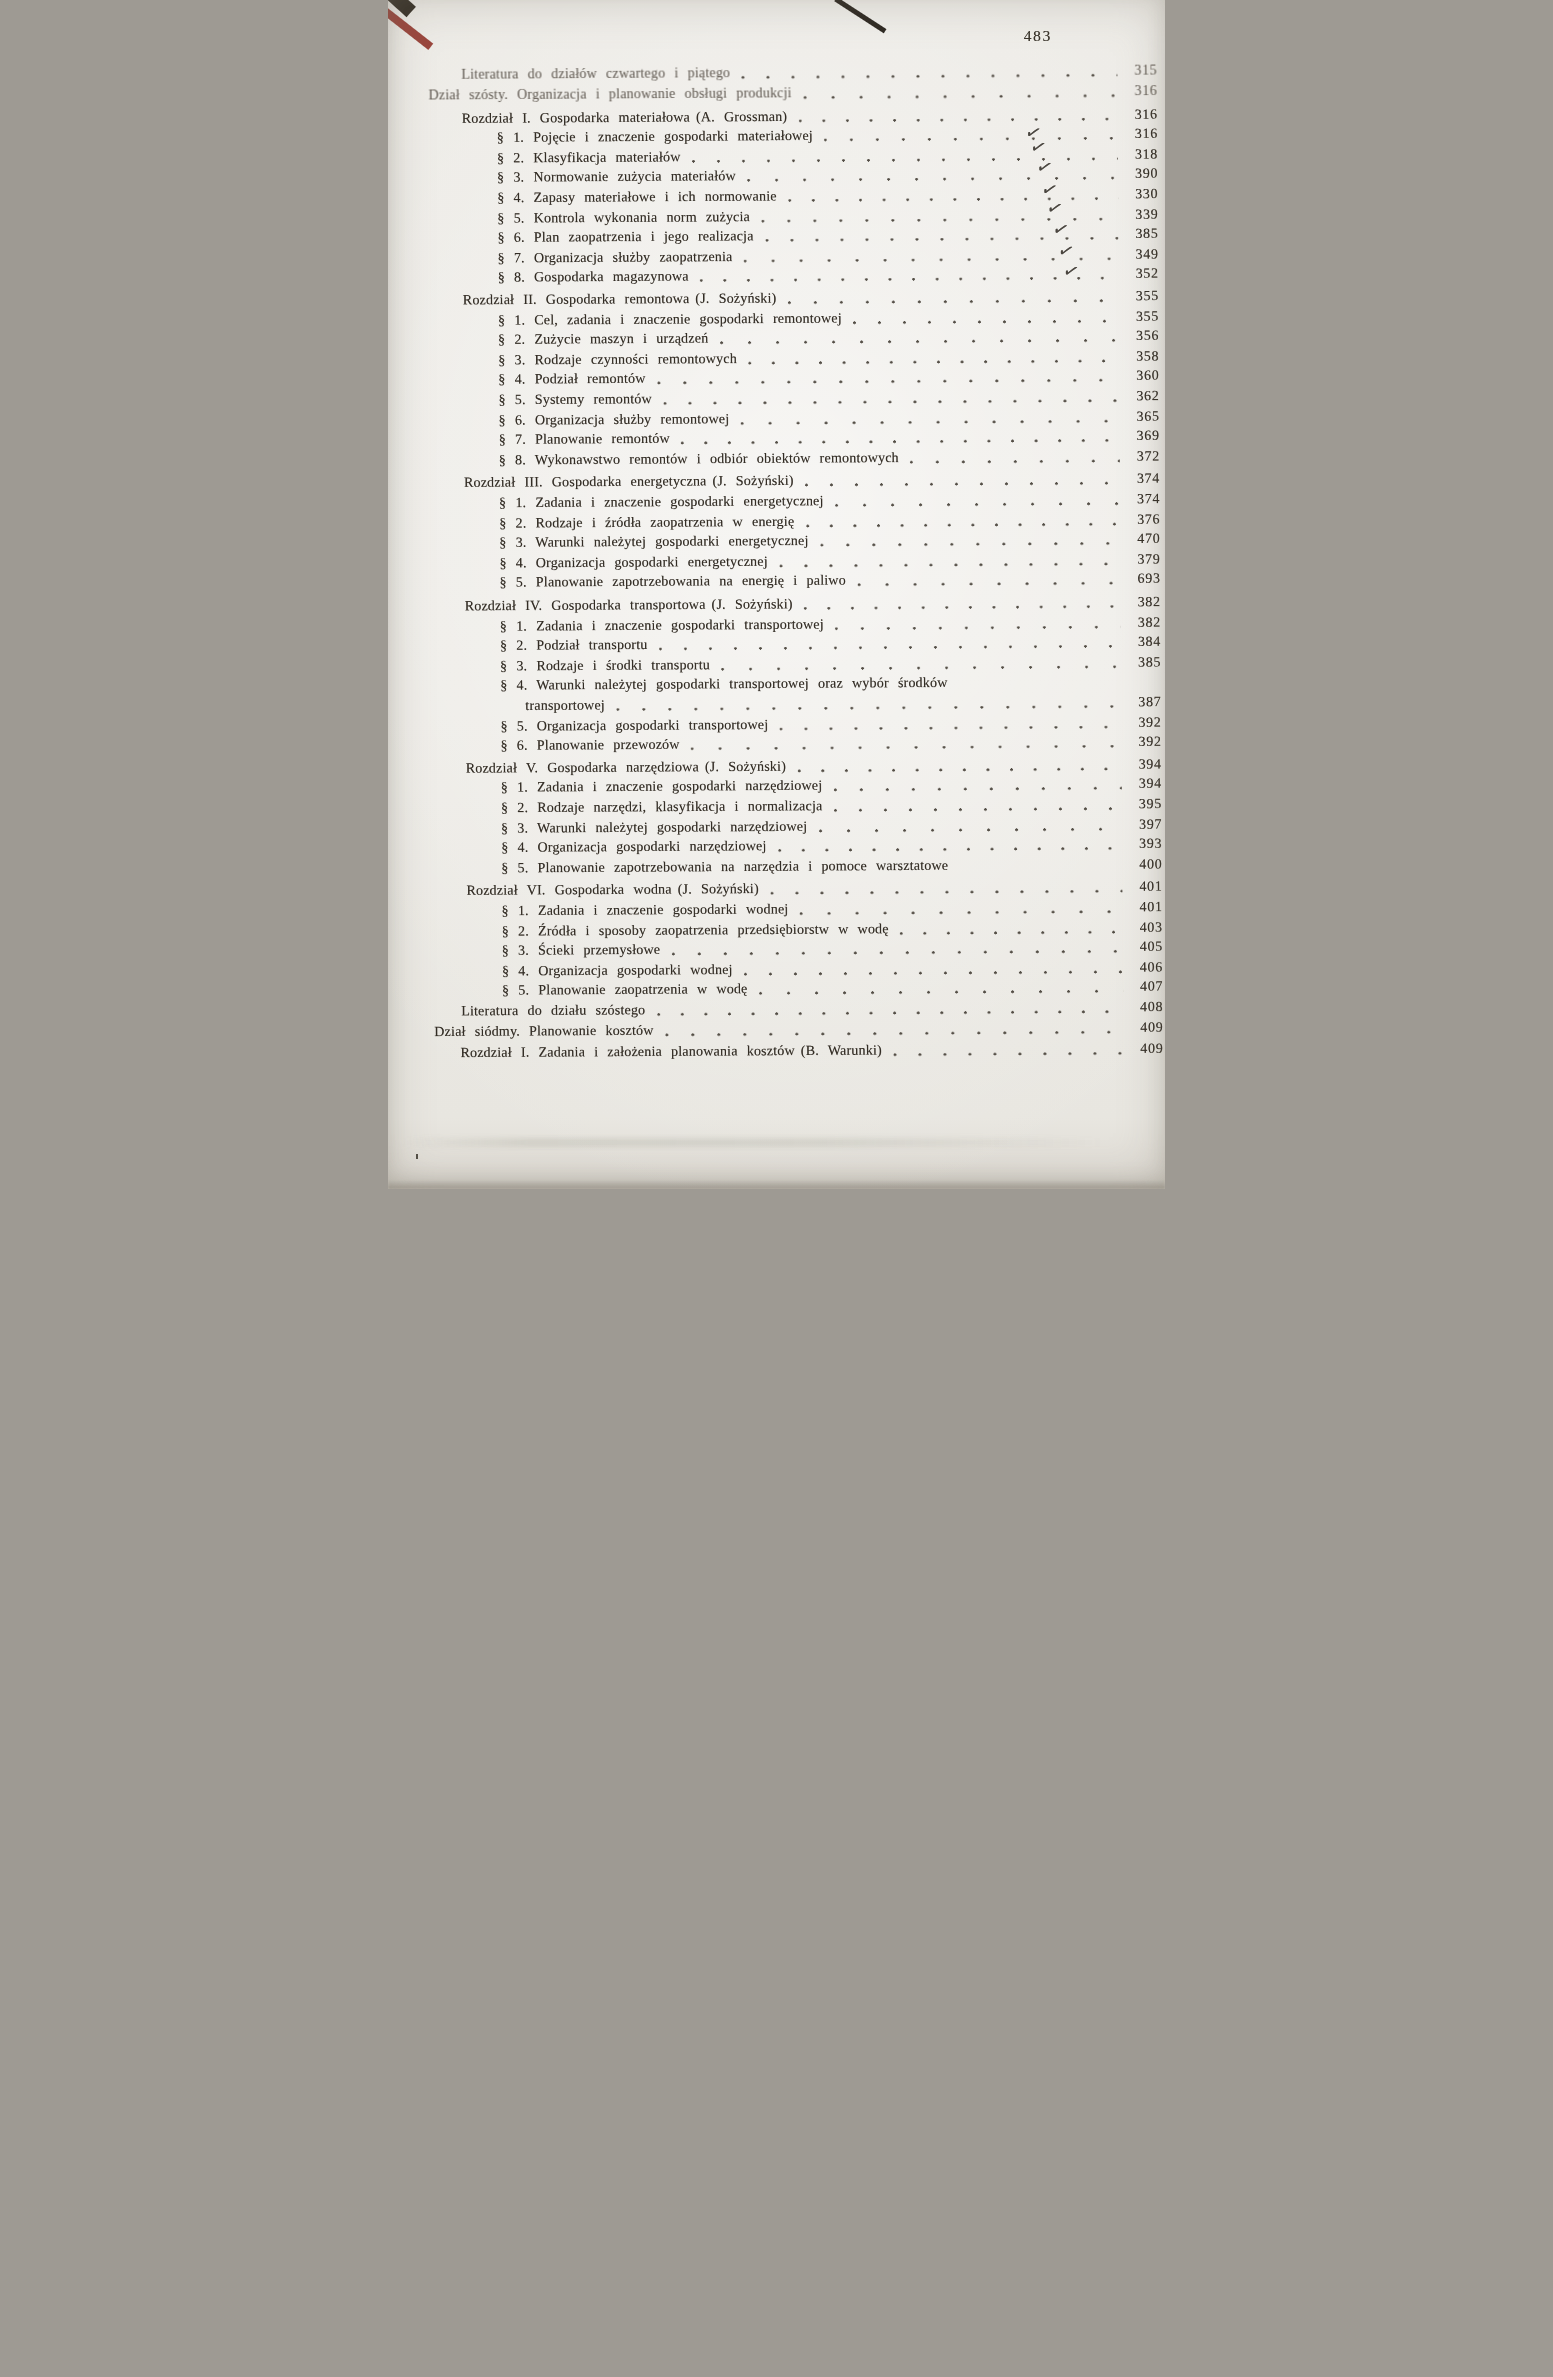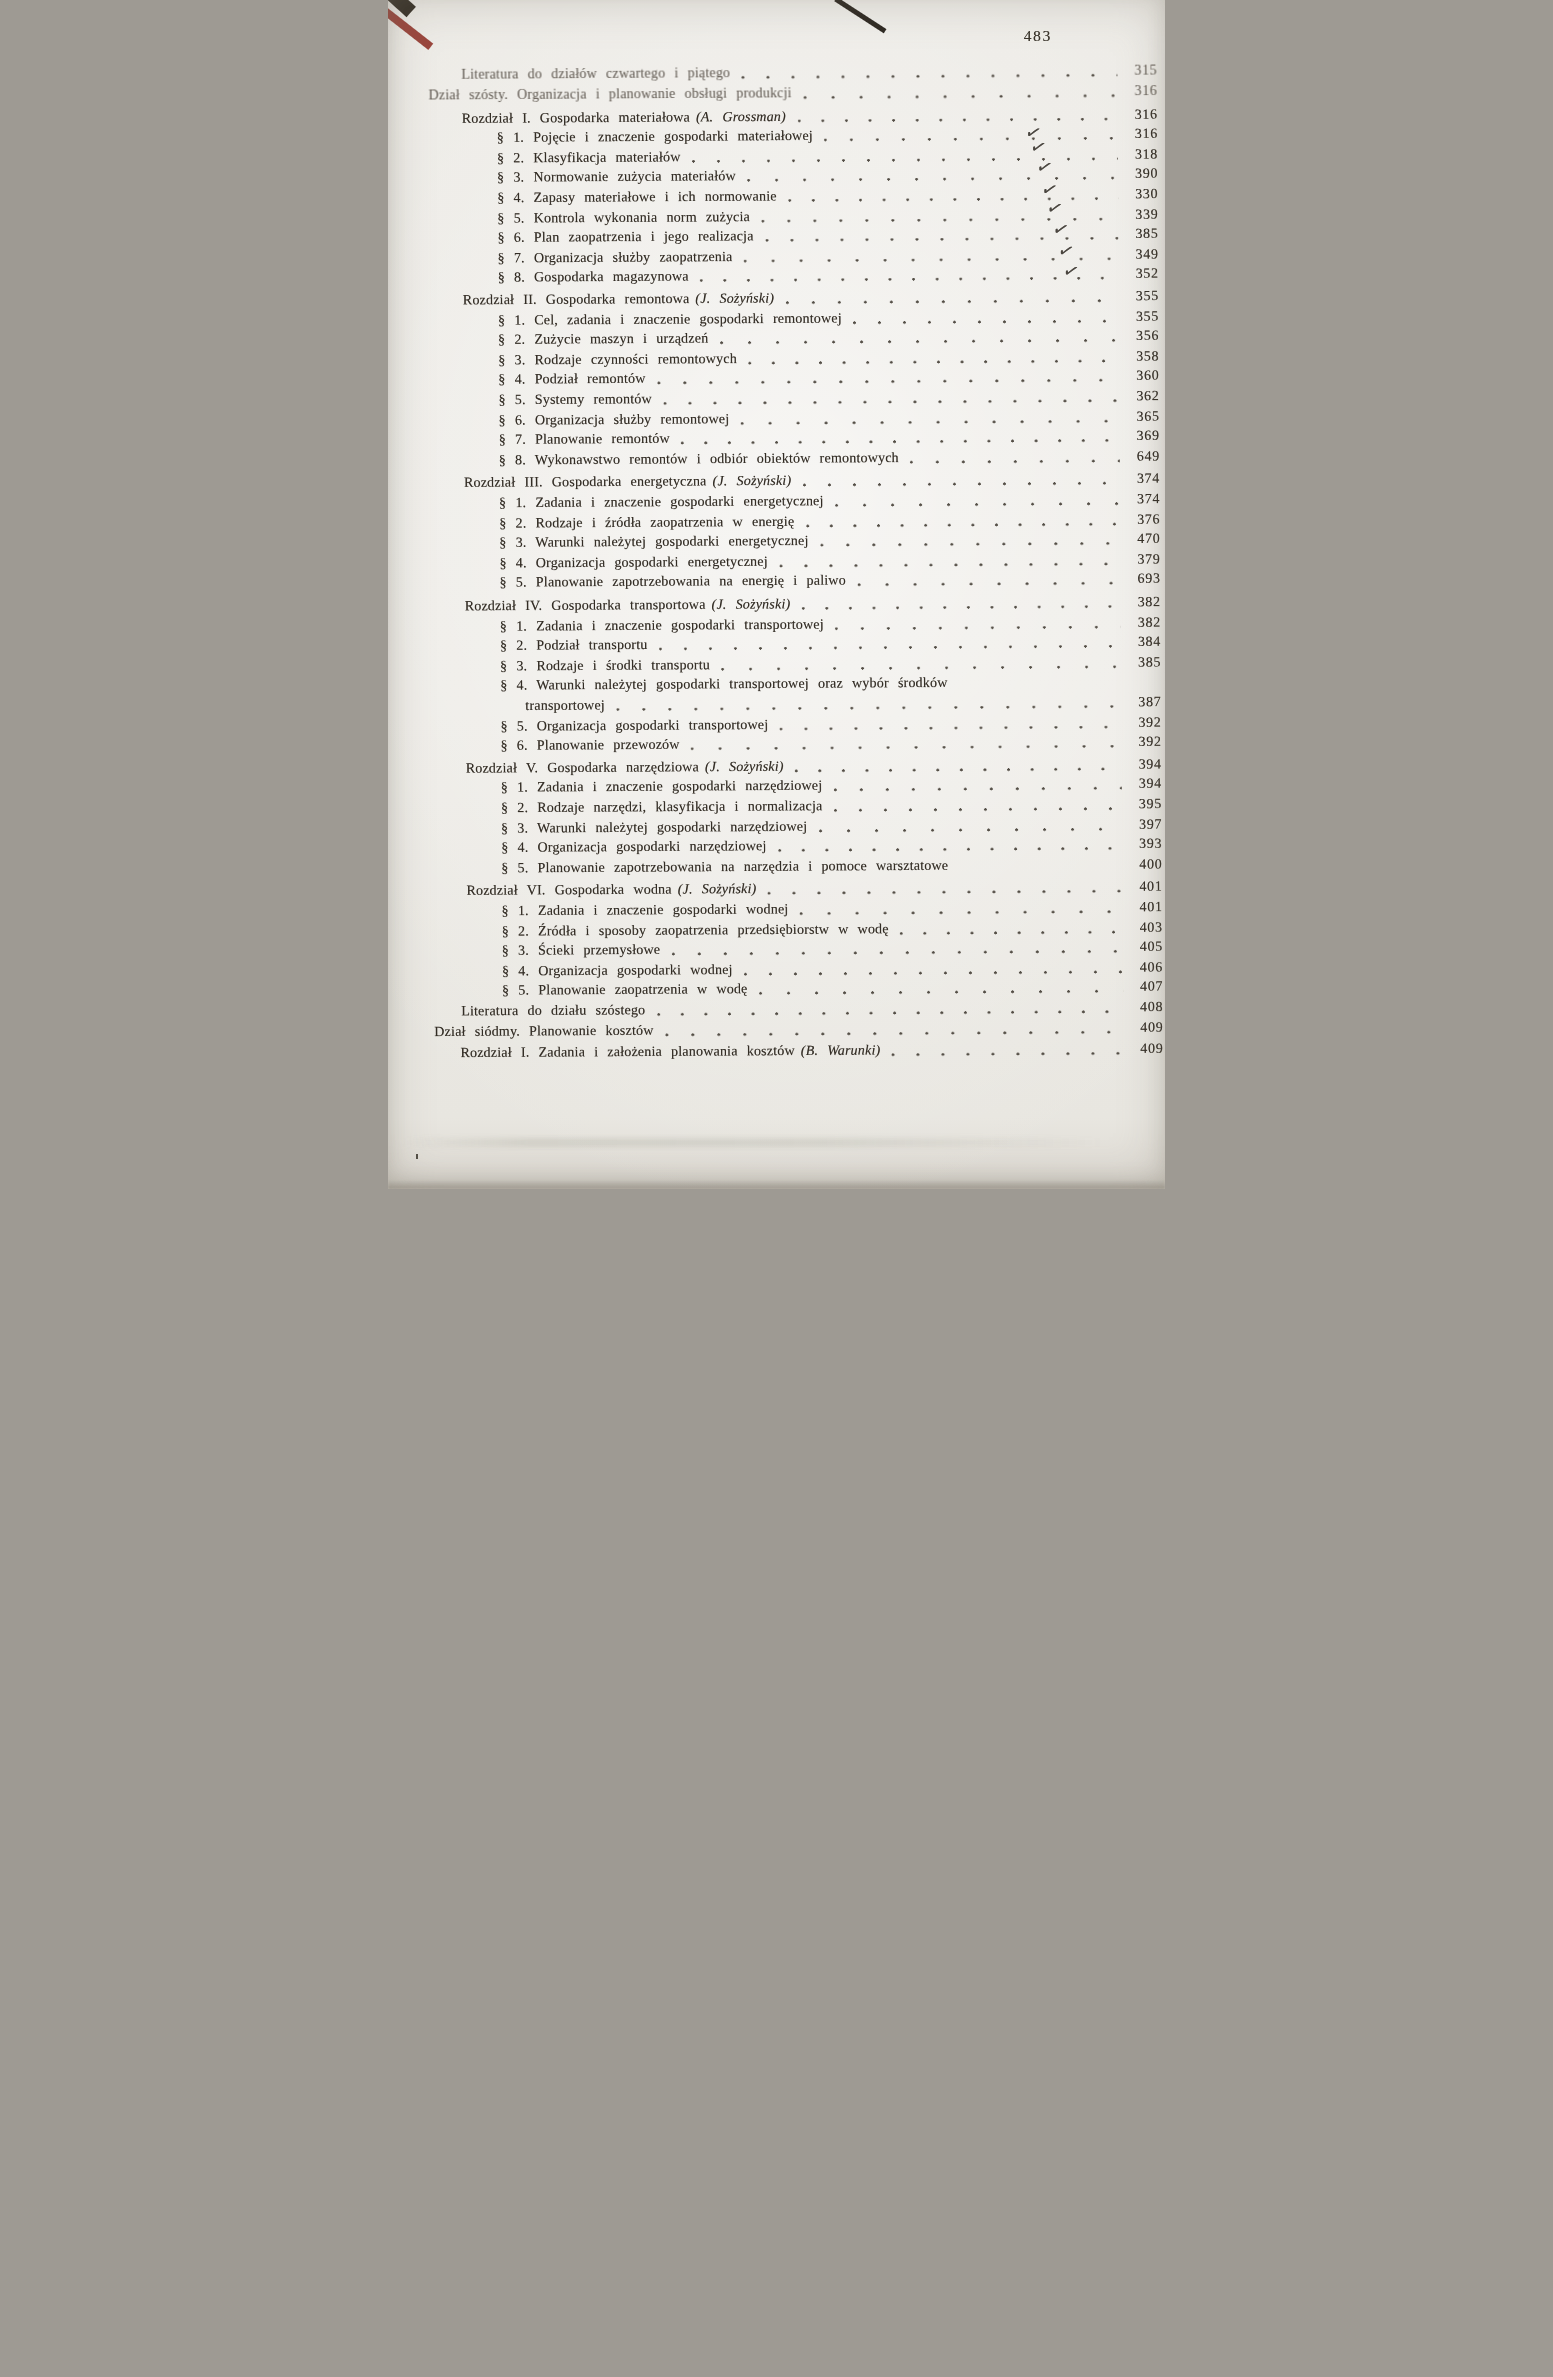--- a/index.html
+++ b/index.html
@@ -51,21 +51,21 @@
   }
   .row--dzial      { padding-left: 40px; }
   .row--literatura { padding-left: 73px; }
   .row--literatura2{ padding-left: 67px; }
   .row--rozdzial   { padding-left: 73px; margin-top: 2.7px; }
   .row--rozdzial2  { padding-left: 66px;  margin-top: 2px; }
   .row--par        { padding-left: 108px; }
   .row--wrap       { padding-left: 133px; }
   .row--faded      { color: #5f5850; filter: blur(0.2px); text-shadow: none; }
   .txt    { flex: none; }
-  .author { flex: none; font-style: italic; margin-left: 6px; text-align: center; }
+  .author { flex: none; margin-left: 6px; text-align: center; }
   .leader {
     flex: 1 1 auto;
     align-self: flex-end;
     height: 4.7px;
     margin: 0 9.4px 3.4px 11.4px;
     min-width: 6.7px;
     background-image: radial-gradient(circle at 1.5px 2.2px, #3e382f 1.1px, rgba(0,0,0,0) 1.5px);
     background-repeat: repeat-x;
     background-size: 26px 4.7px;
     opacity: 0.88;
@@ -261,21 +261,21 @@
       <div class="row row--par" style="transform: translateY(-0.3px);">
     <span class="txt">§ 7. Planowanie remontów</span>
 
     <span class="leader" style="background-size: 23.6px 4.7px;"></span>
     <span class="num">369</span>
   </div>
       <div class="row row--par" style="transform: translateY(0.3px);">
     <span class="txt">§ 8. Wykonawstwo remontów i odbiór obiektów remontowych</span>
 
     <span class="leader" style="background-size: 26px 4.7px;"></span>
-    <span class="num">649</span>
+    <span class="num">372</span>
   </div>
       <div class="row row--rozdzial" style="transform: translateY(-0.5px);">
     <span class="txt">Rozdział III. Gospodarka energetyczna</span>
     <span class="author">(J. Sożyński)</span>
     <span class="leader" style="background-size: 25px 4.7px;"></span>
     <span class="num">374</span>
   </div>
       <div class="row row--par" style="transform: translateY(0px);">
     <span class="txt">§ 1. Zadania i znaczenie gospodarki energetycznej</span>
 

